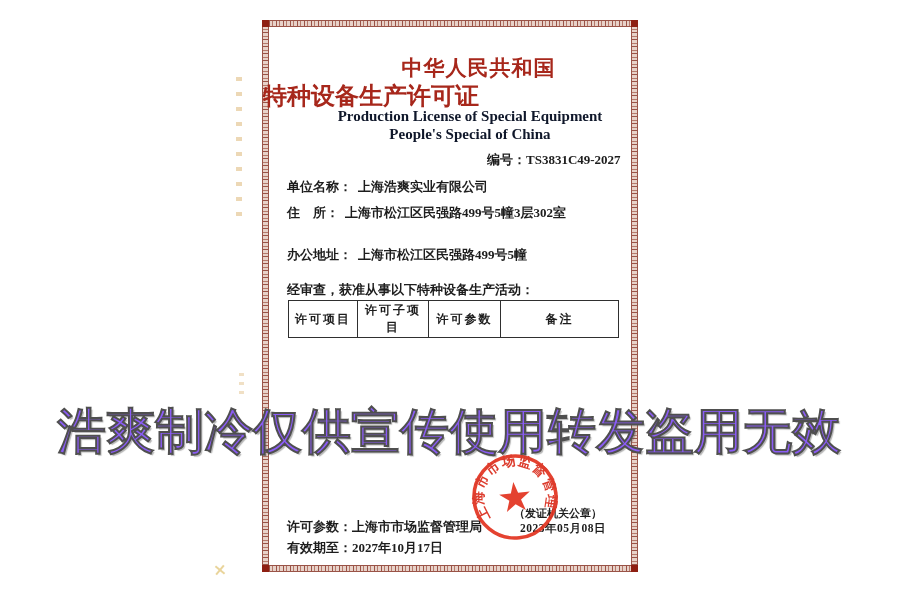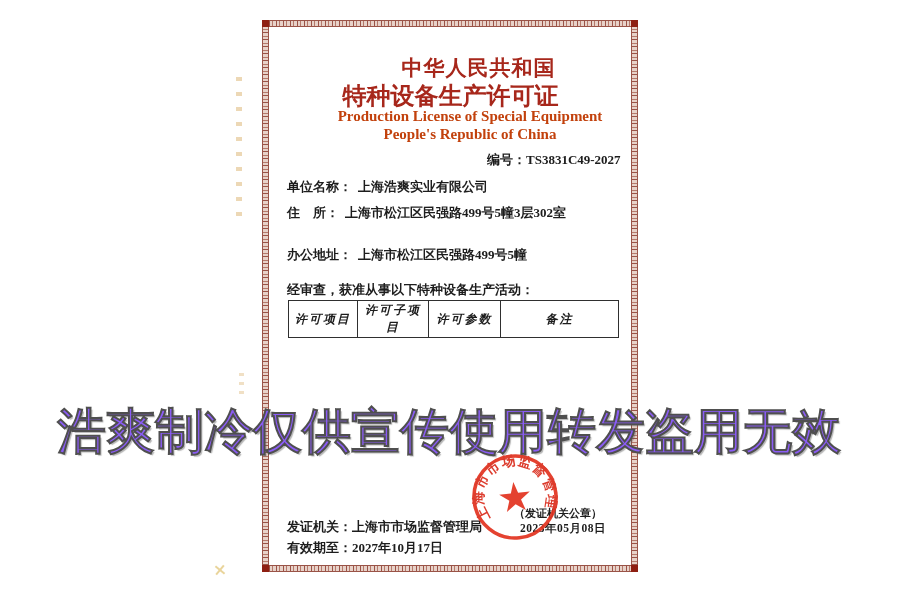--- a/index.html
+++ b/index.html
@@ -29,31 +29,31 @@
   .b-bottom{left:262px;top:565px;width:376px;}
   .b-left{left:262px;top:20px;height:552px;}
   .b-right{left:631px;top:20px;height:552px;}
   .corner{position:absolute;width:7px;height:7px;background:#8e1f12;}
   .c-tl{left:262px;top:20px;} .c-tr{left:631px;top:20px;}
   .c-bl{left:262px;top:565px;} .c-br{left:631px;top:565px;}
   
   .hei{font-family:"Liberation Sans",sans-serif;font-weight:bold;}
   .abs{position:absolute;z-index:2;}
   .title-cn1{left:263px;top:54px;width:375px;text-align:center;font-size:21px;letter-spacing:1px;color:#a7271b;padding-left:28px;}
-  .title-cn2{left:263px;top:80px;width:375px;text-align:center;font-size:24px;color:#a7271b;}
-  .title-en{left:263px;width:414px;text-align:center;font-weight:bold;font-size:15px;color:#c2410c;}
+  .title-cn2{left:263px;top:80px;width:375px;text-align:left;font-size:24px;color:#a7271b;}
+  .title-en{left:263px;width:414px;text-align:center;font-weight:bold;font-size:15px;color:#0f172a;}
   .title-en1{top:108px;} .title-en2{top:126px;}
   .license-no{left:487px;top:151px;font-weight:bold;font-size:13px;}
   .field{left:287px;font-weight:bold;font-size:13px;}
   .field .val{margin-left:6px;}
   .f1{top:178px;} .f2{top:204px;} .f3{top:230px;margin-top:16px;}
   .approval{left:287px;top:281px;font-weight:bold;font-size:13px;}
   
   .lic-table{position:absolute;left:288px;top:300px;z-index:2;border-collapse:collapse;
-     font-family:"Liberation Serif",serif;font-style:italic;border-radius:23px;}
+     font-family:"Liberation Serif",serif;border-radius:23px;}
   .lic-table td{border:1px solid #2f2f2f;text-align:center;vertical-align:middle;padding:1px 2px;}
   .lic-table .hrow td{height:19px;font-weight:bold;font-size:12px;letter-spacing:2px;}
   .lic-table .drow td{height:37px;font-weight:600;font-size:11px;line-height:1.25;}
   .cw1{width:64px;} .cw2{width:66px;} .cw3{width:67px;} .cw4{width:113px;}
   
   .issuer{left:287px;top:518px;font-weight:bold;font-size:13px;}
   .validity{left:287px;top:539px;font-weight:bold;font-size:13px;}
   .seal-note{left:514px;top:506px;font-weight:bold;font-size:11px;z-index:2;}
   .seal-date{left:520px;top:521px;font-weight:bold;font-size:11.5px;letter-spacing:.5px;z-index:2;}
   
@@ -79,21 +79,21 @@
   <div class="strip-v b-left"></div>
   <div class="strip-v b-right"></div>
   <div class="corner c-tl"></div>
   <div class="corner c-tr"></div>
   <div class="corner c-bl"></div>
   <div class="corner c-br"></div>
 
   <div class="abs hei title-cn1">中华人民共和国</div>
   <div class="abs hei title-cn2">特种设备生产许可证</div>
   <div class="abs title-en title-en1">Production License of Special Equipment</div>
-  <div class="abs title-en title-en2">People's Republic of China</div>
+  <div class="abs title-en title-en2">People's Special of China</div>
 
   <div class="abs license-no">
     <span>编号：</span><span>TS3831C49-2027</span>
   </div>
 
   <div class="abs field f1">
     <span>单位名称：</span><span class="val">上海浩爽实业有限公司</span>
   </div>
   <div class="abs field f2">
     <span>住　所：</span><span class="val">上海市松江区民强路499号5幢3层302室</span>
@@ -109,21 +109,21 @@
         <tr class="hrow">
       <td class="cw1">许可项目</td>
       <td class="cw2">许可子项目</td>
       <td class="cw3">许可参数</td>
       <td class="cw4">备注</td>
     </tr>
   </tbody>
     </table>
 
   <div class="abs issuer">
-    <span>发证机关：</span><span>上海市市场监督管理局</span>
+    <span>许可参数：</span><span>上海市市场监督管理局</span>
   </div>
   <div class="abs validity">
     <span>有效期至：</span><span>2027年10月17日</span>
   </div>
 
   <div class="abs seal-note">（发证机关公章）</div>
   <div class="abs seal-date">2023年05月08日</div>
 
   <svg class="seal" viewBox="0 0 110 110">
     <circle cx="55" cy="55" r="41" fill="none" stroke="#e2321f" stroke-width="3.6"></circle>

